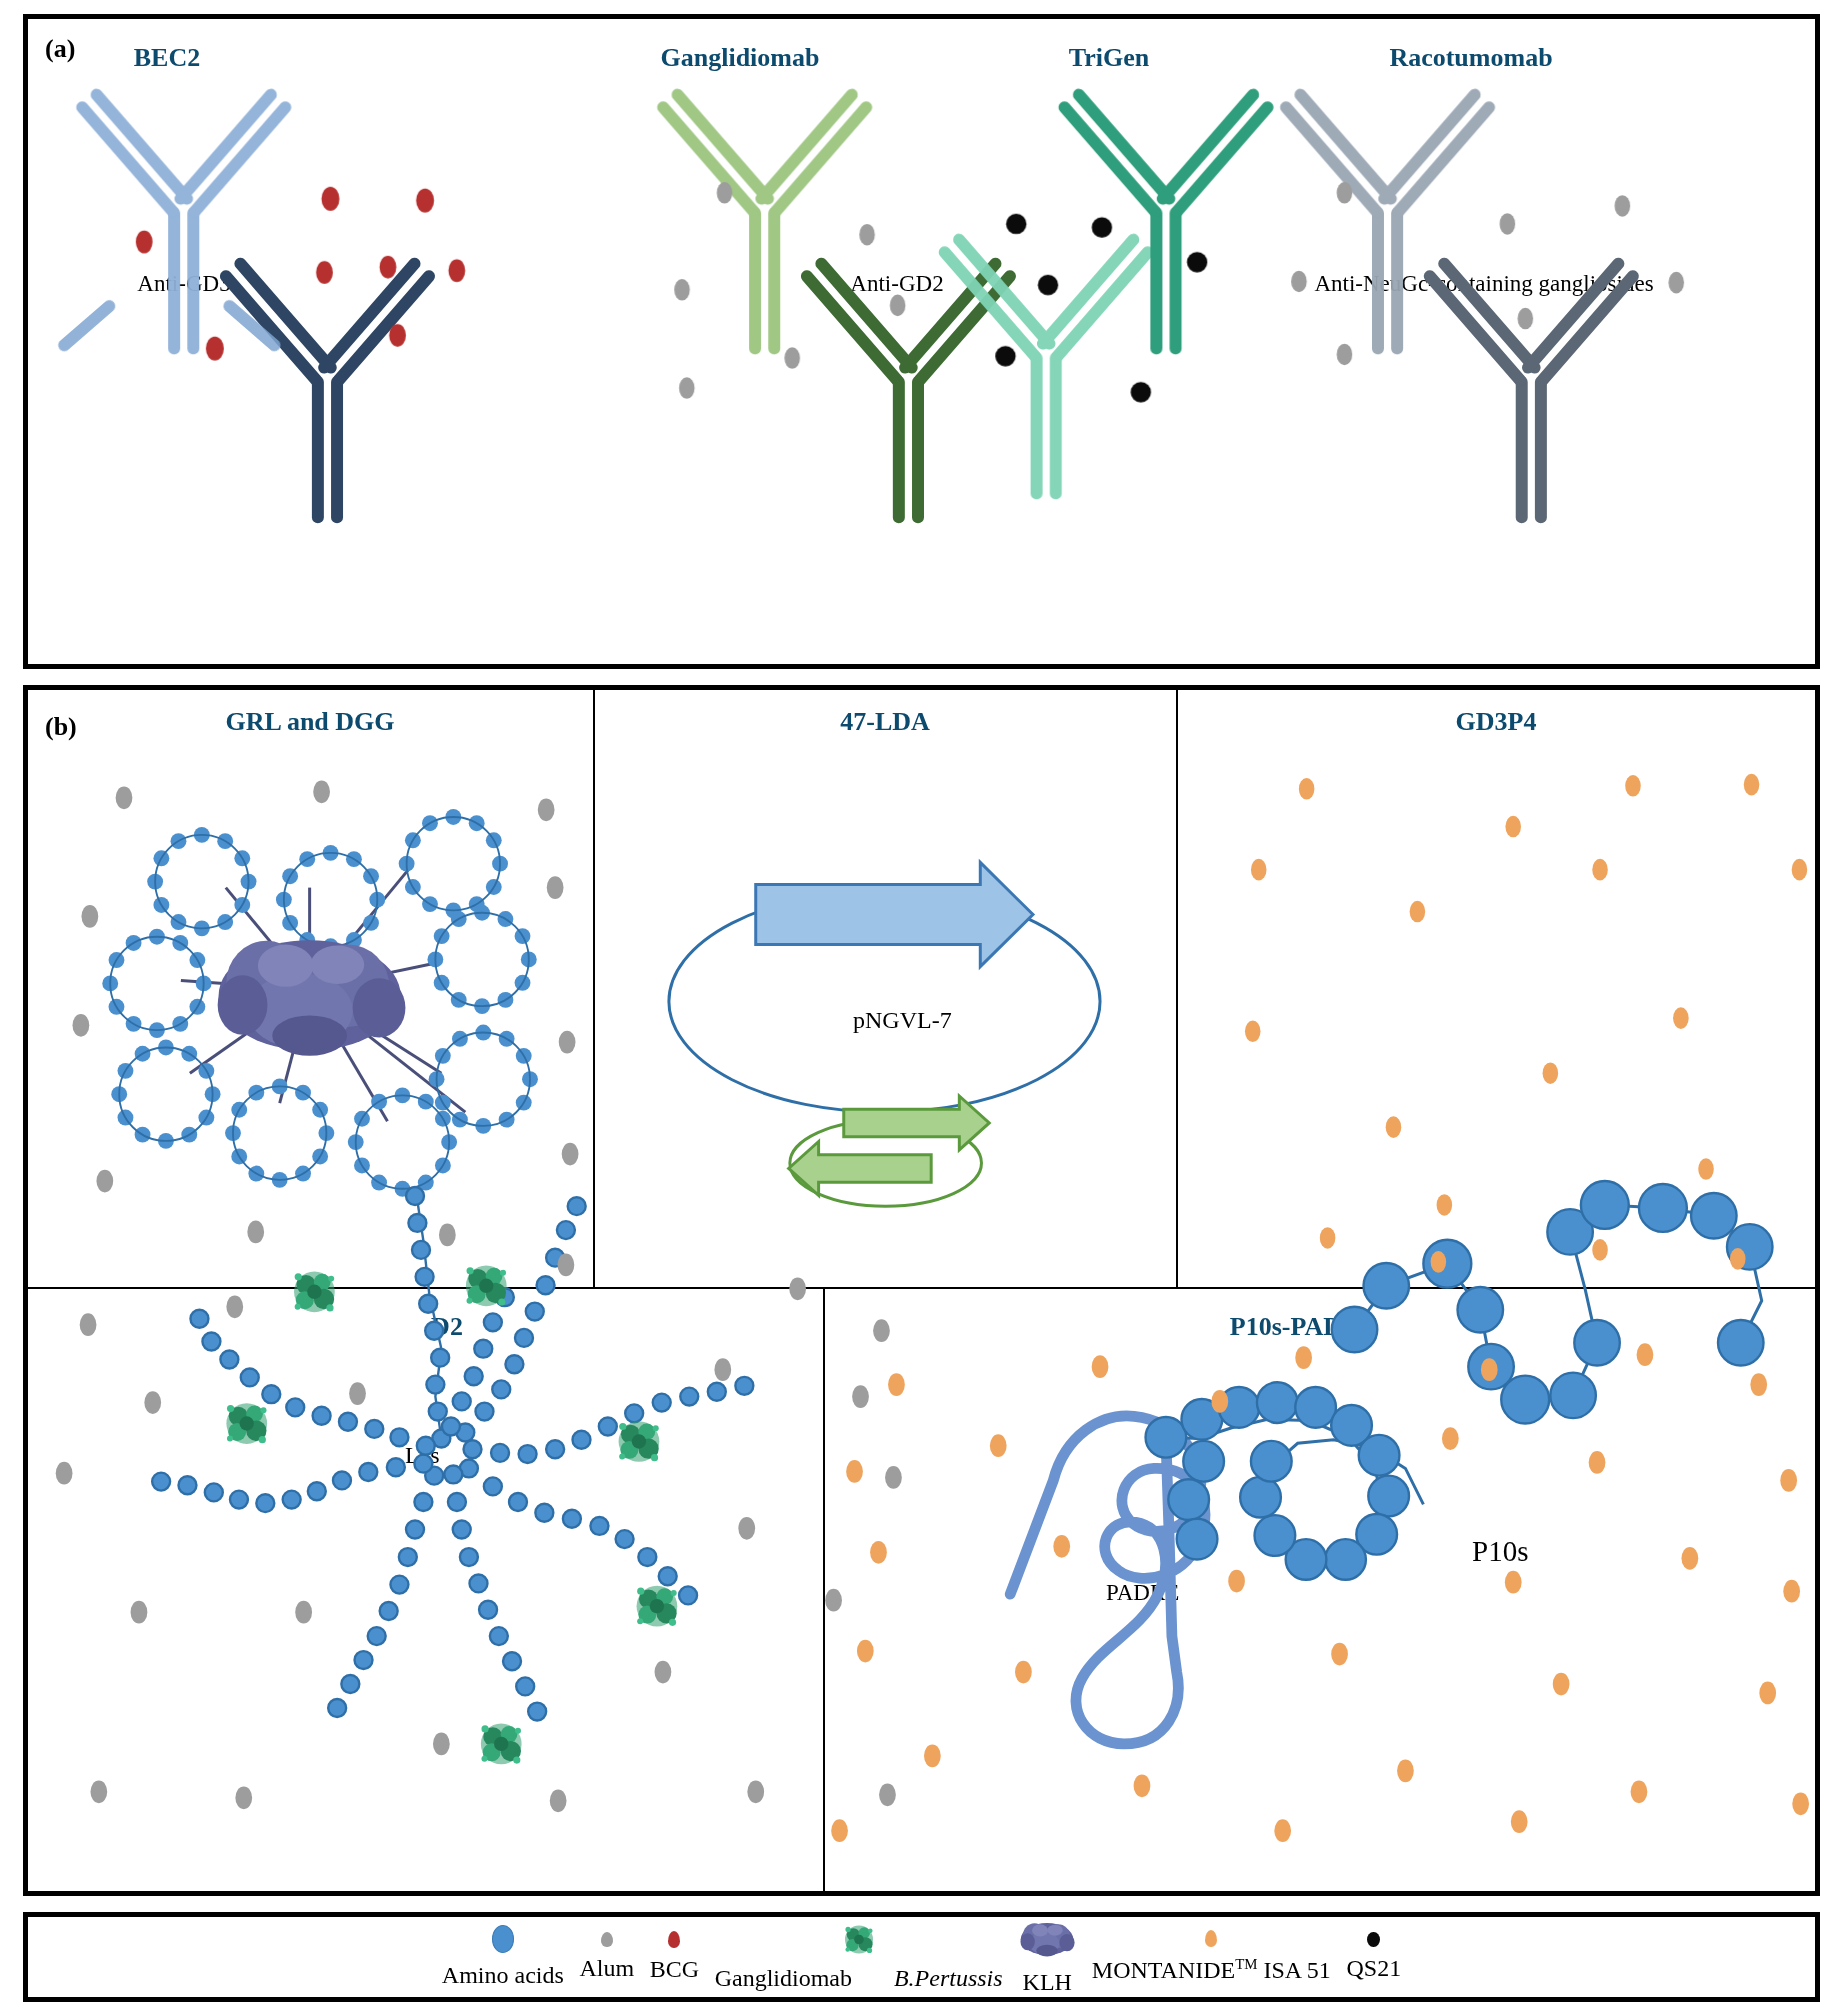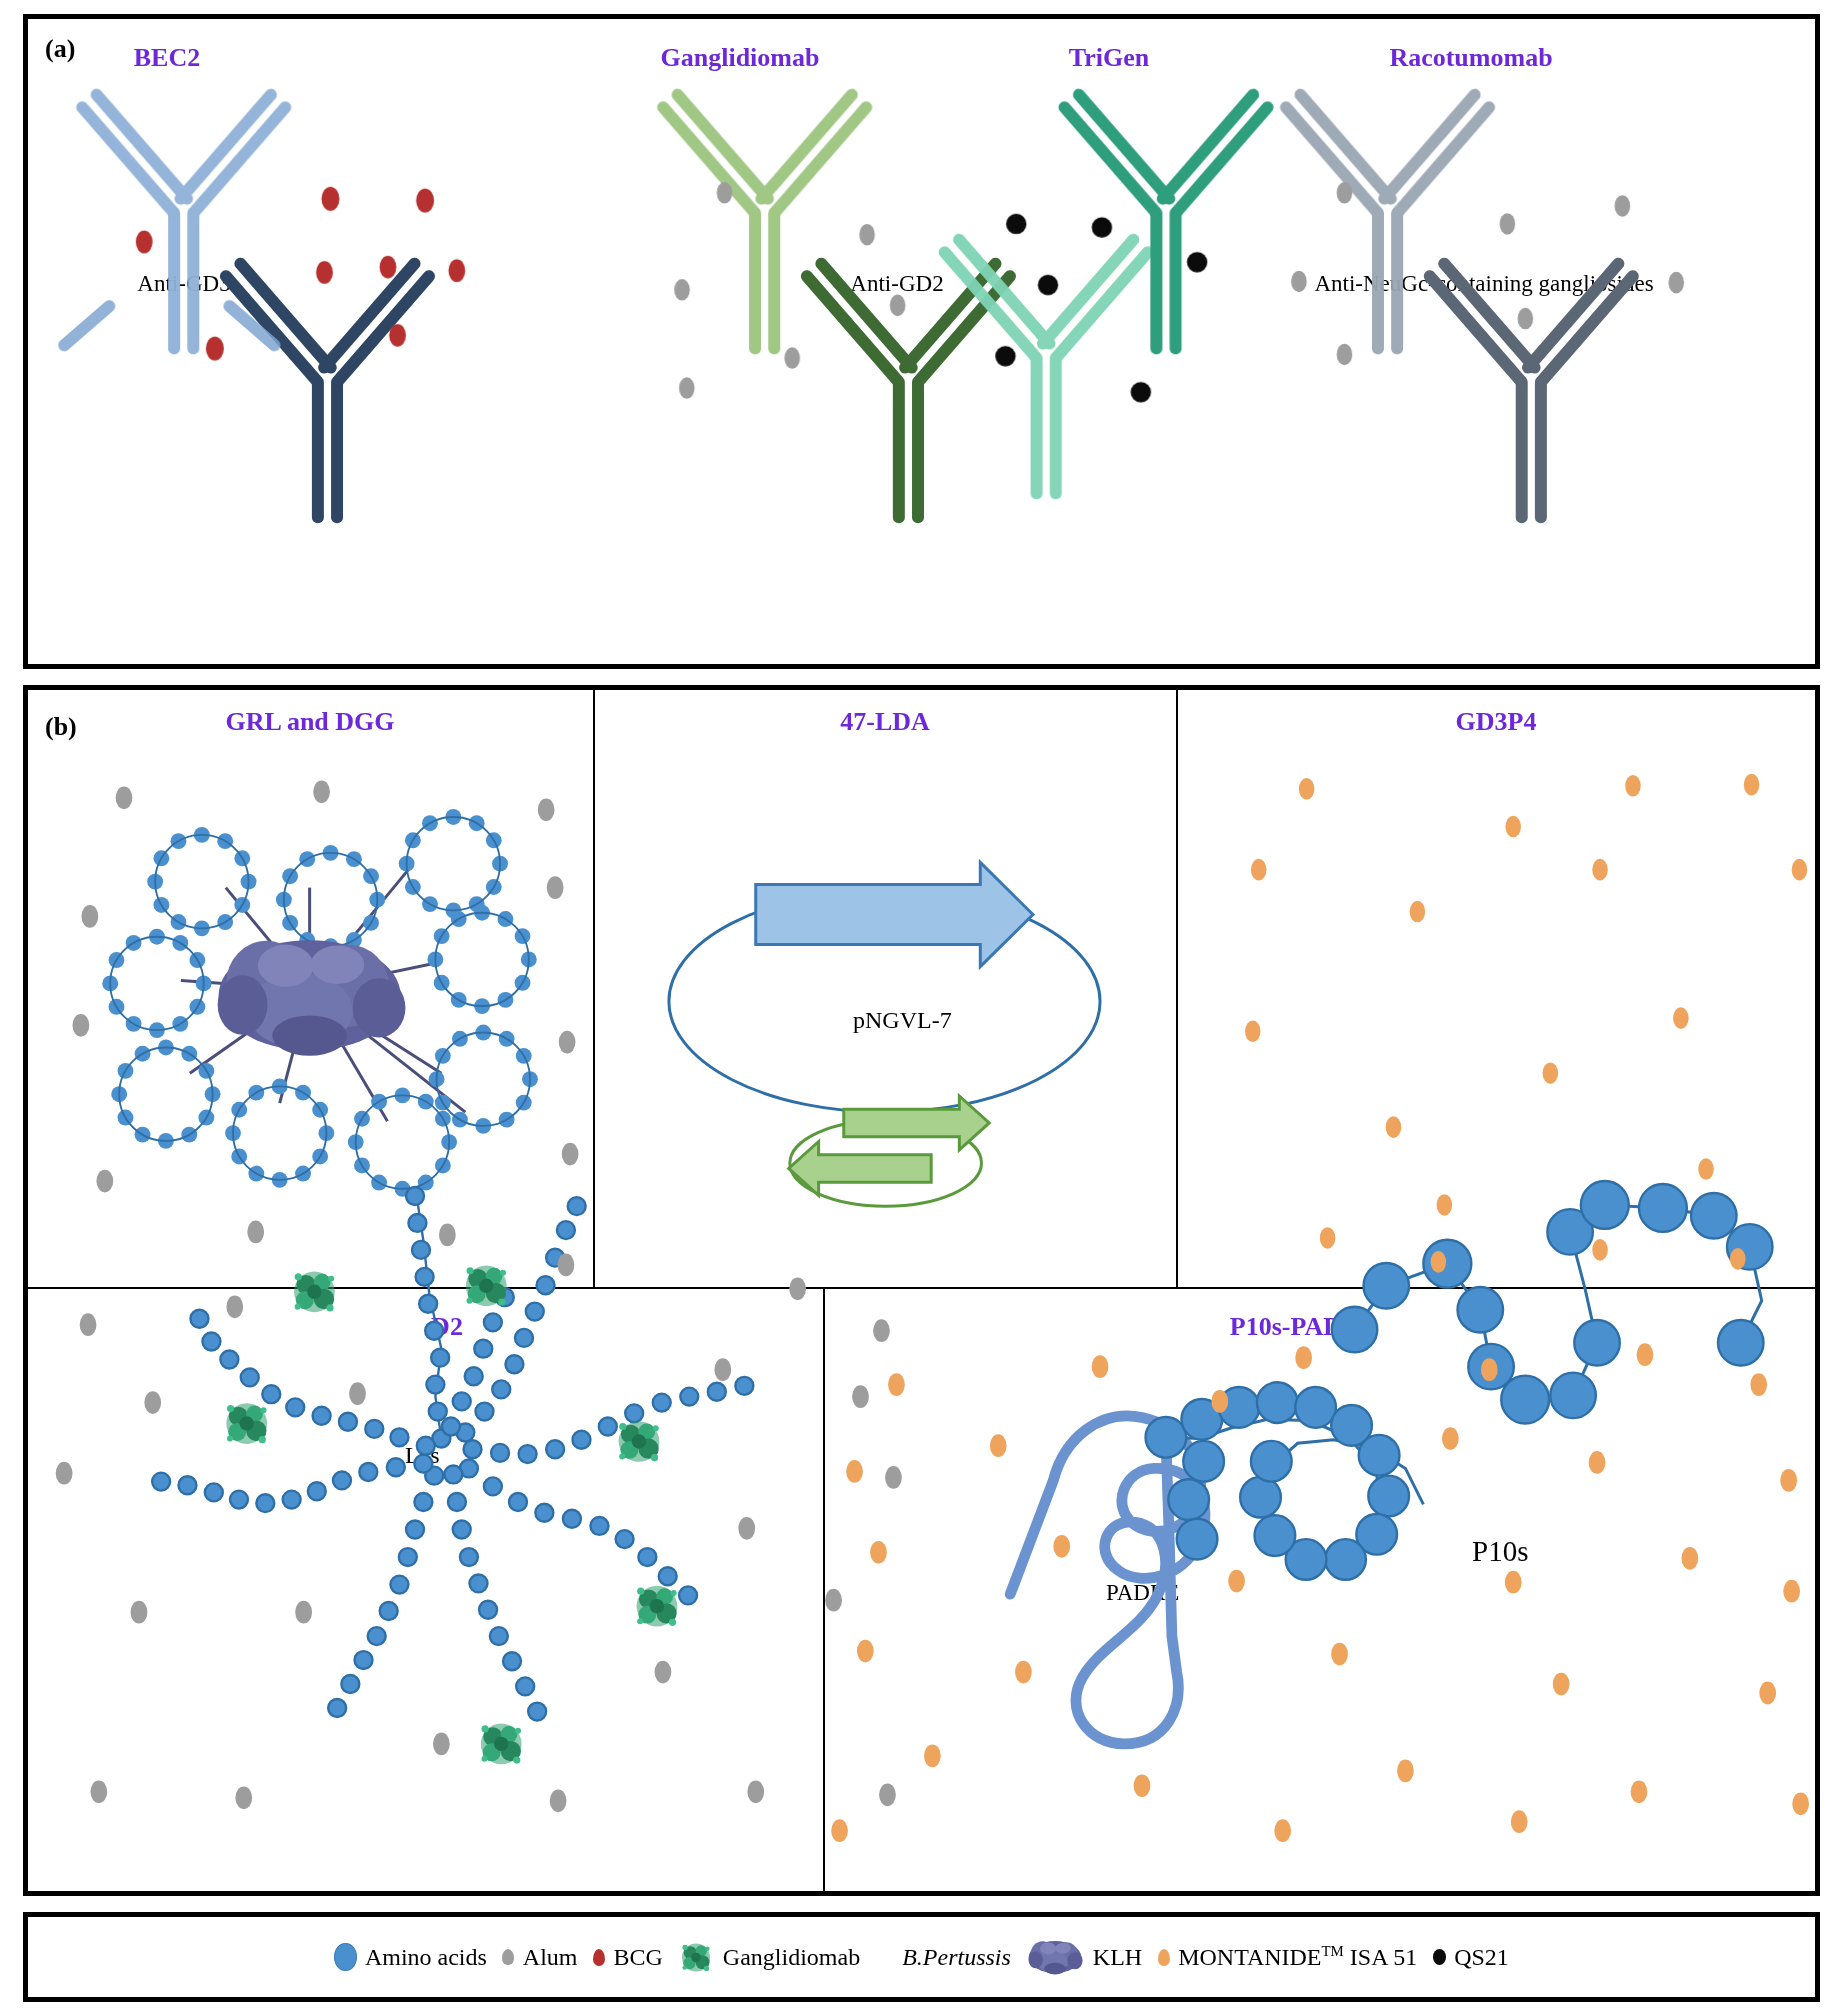--- a/index.html
+++ b/index.html
@@ -20,41 +20,41 @@
   #legend-box{left:23px;top:1912px;width:1797px;height:90px;}
 
   .divider-v{position:absolute;width:2.4px;background:#000;top:0;bottom:0;}
   .divider-h{position:absolute;height:2.4px;background:#000;left:0;right:0;}
 
   .corner-label{
     position:absolute;font-weight:bold;font-size:26px;color:#000;
     font-family:"Liberation Serif", serif;
   }
   .panel-title{
-    position:absolute;font-weight:bold;font-size:26px;color:#6d28d9;
+    position:absolute;font-weight:bold;font-size:26px;color:#0c4a6e;
     text-align:left;font-family:"Liberation Serif", serif;white-space:nowrap;
     transform:translateX(-50%);
   }
   .sub-label{
     position:absolute;font-size:23px;color:#000;text-align:center;
     font-family:"Liberation Serif", serif;white-space:nowrap;
     transform:translateX(-50%);
   }
   .inline-label{
     position:absolute;font-size:21.6px;color:#000;white-space:nowrap;
     font-family:"Liberation Serif", serif;
   }
 
   
   #legend-row{
     position:absolute;left:0;top:0;right:0;bottom:0;
     display:flex;align-items:center;justify-content:center;gap:15.6px;
     font-size:24px;font-family:"Liberation Serif", serif;
   }
-  .legend-item{display:flex;align-items:center;gap:8.4px;white-space:nowrap;}
+  .legend-item{display:flex;align-items:center;gap:8.4px;white-space:nowrap;flex-direction:column;}
   .legend-item .lg-txt{font-size:24px;color:#000;}
   .sw-aa{width:20.4px;height:26px;border-radius:50%;background:#4a90cf;border:1.2px solid #3a7bb5;}
   .sw-alum{width:12px;height:15.6px;border-radius:50% 50% 48% 48%/60% 60% 40% 40%;background:#9d9d9d;}
   .sw-bcg{width:12px;height:17px;border-radius:50% 50% 48% 48%/60% 60% 40% 40%;background:#b5302e;}
   .sw-mont{width:12px;height:17px;border-radius:50% 50% 48% 48%/60% 60% 40% 40%;background:#efa45e;}
   .sw-qs21{width:13px;height:15.6px;border-radius:50%;background:#0b0b0b;}
   .sw-bp{width:36px;height:35px;}
   .sw-klh{width:58px;height:42px;}
   .ital{font-style:italic;margin-left:36px;}
   sup{font-size:0.62em;vertical-align:super;}

